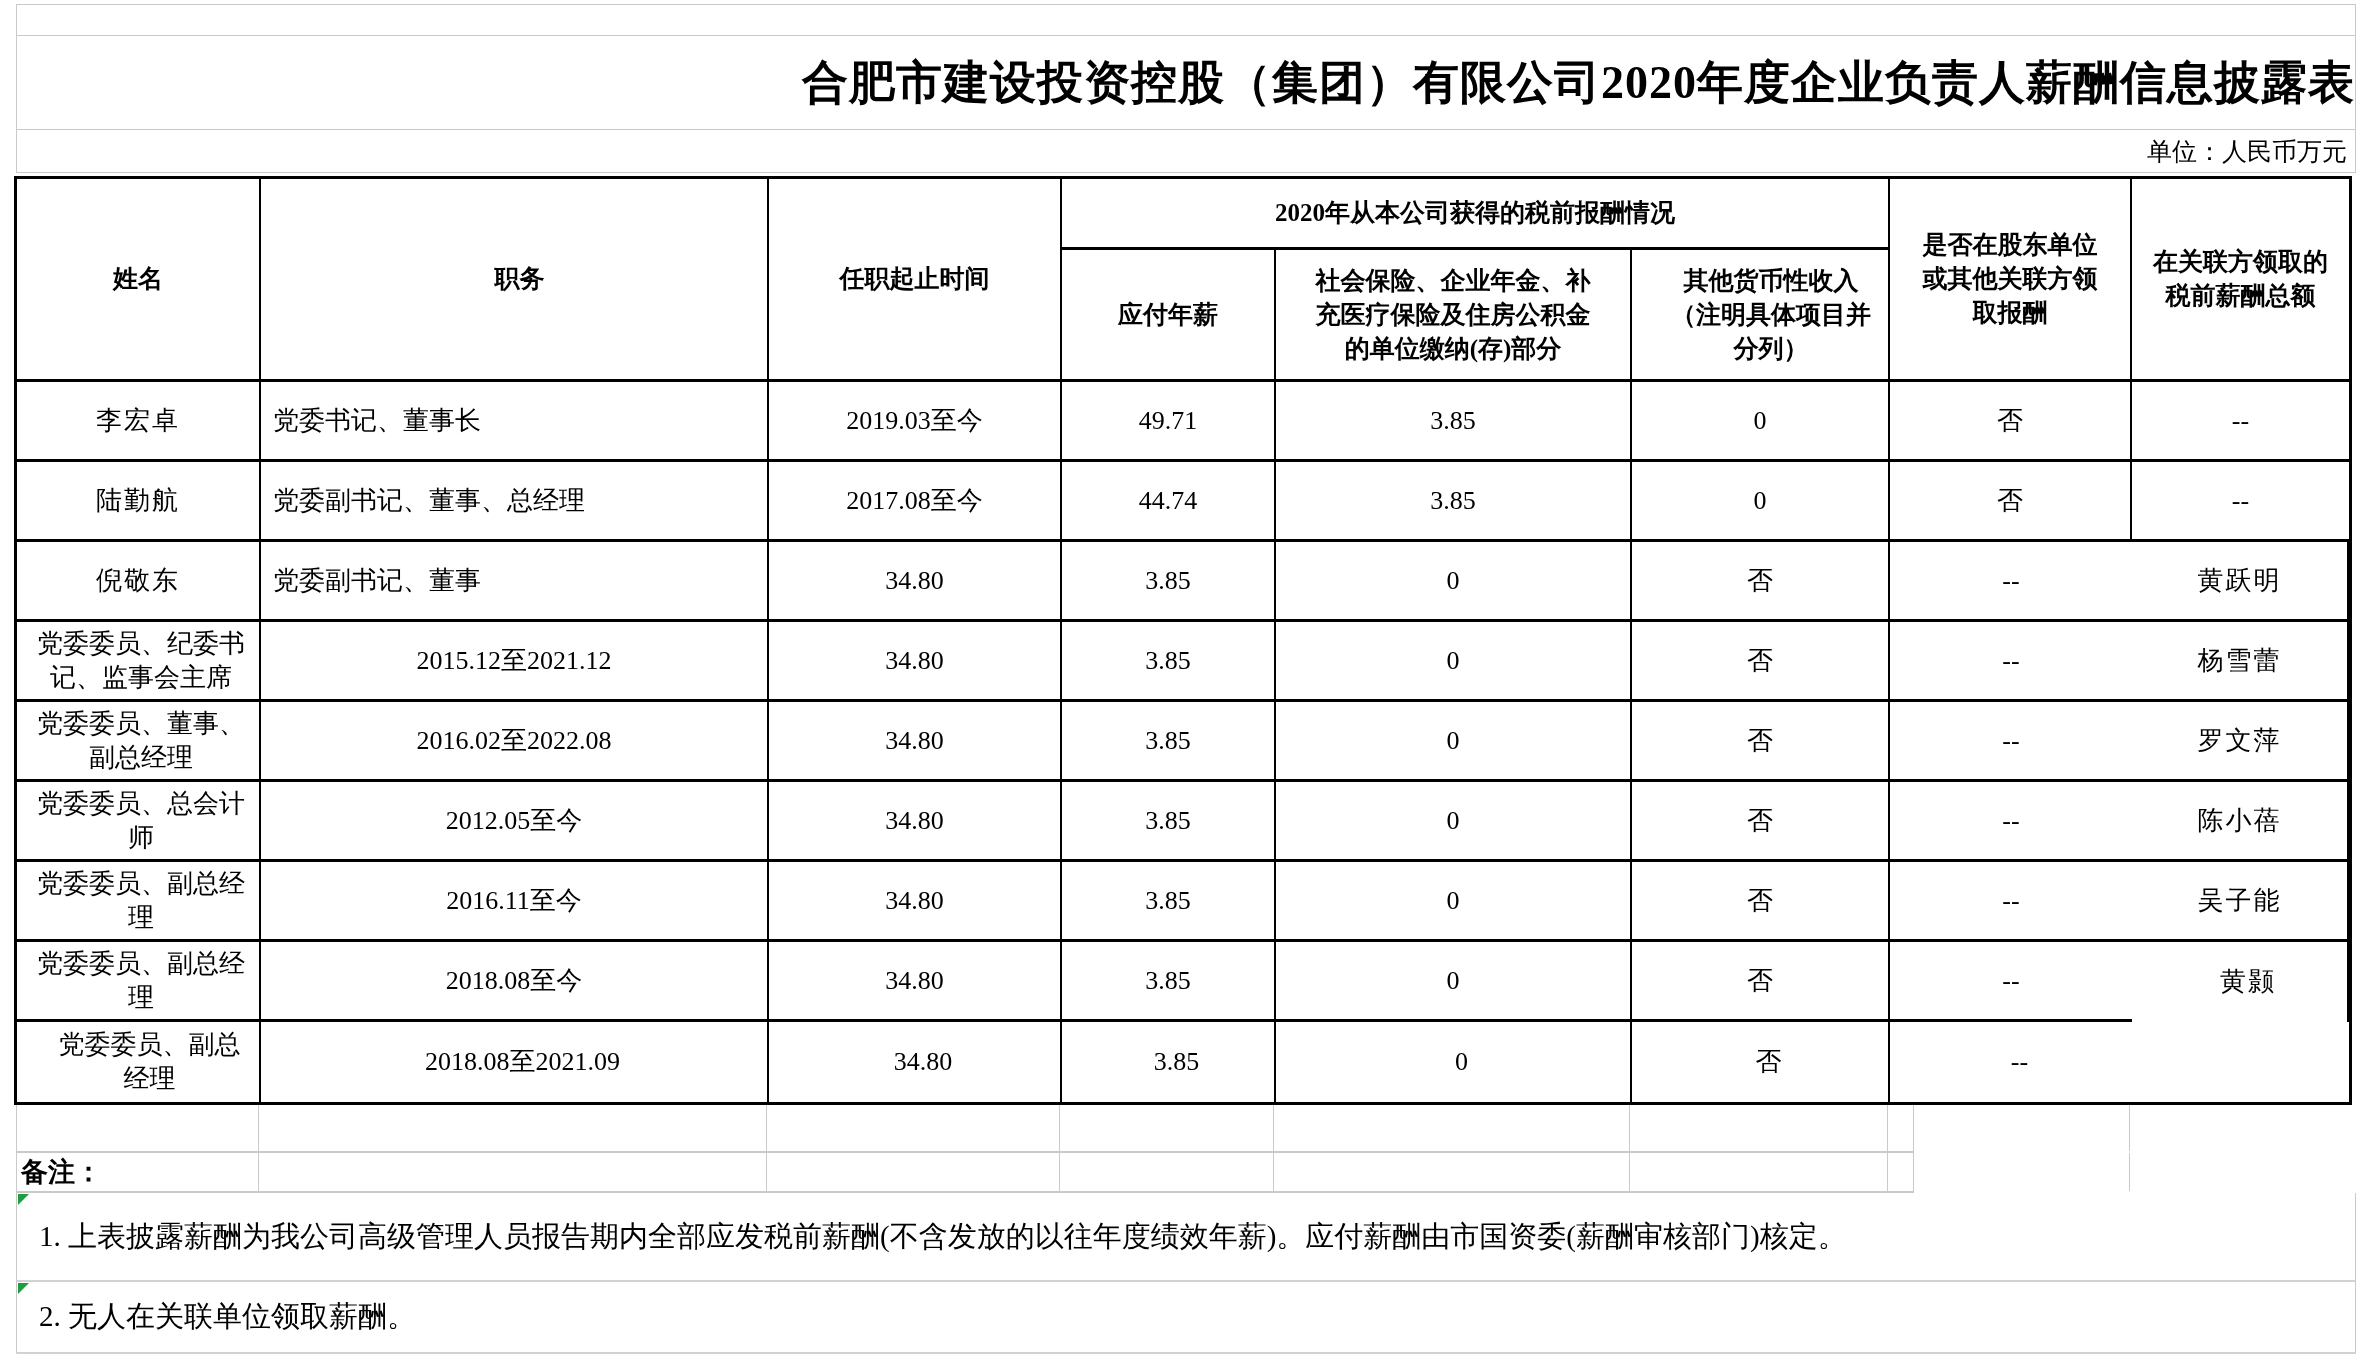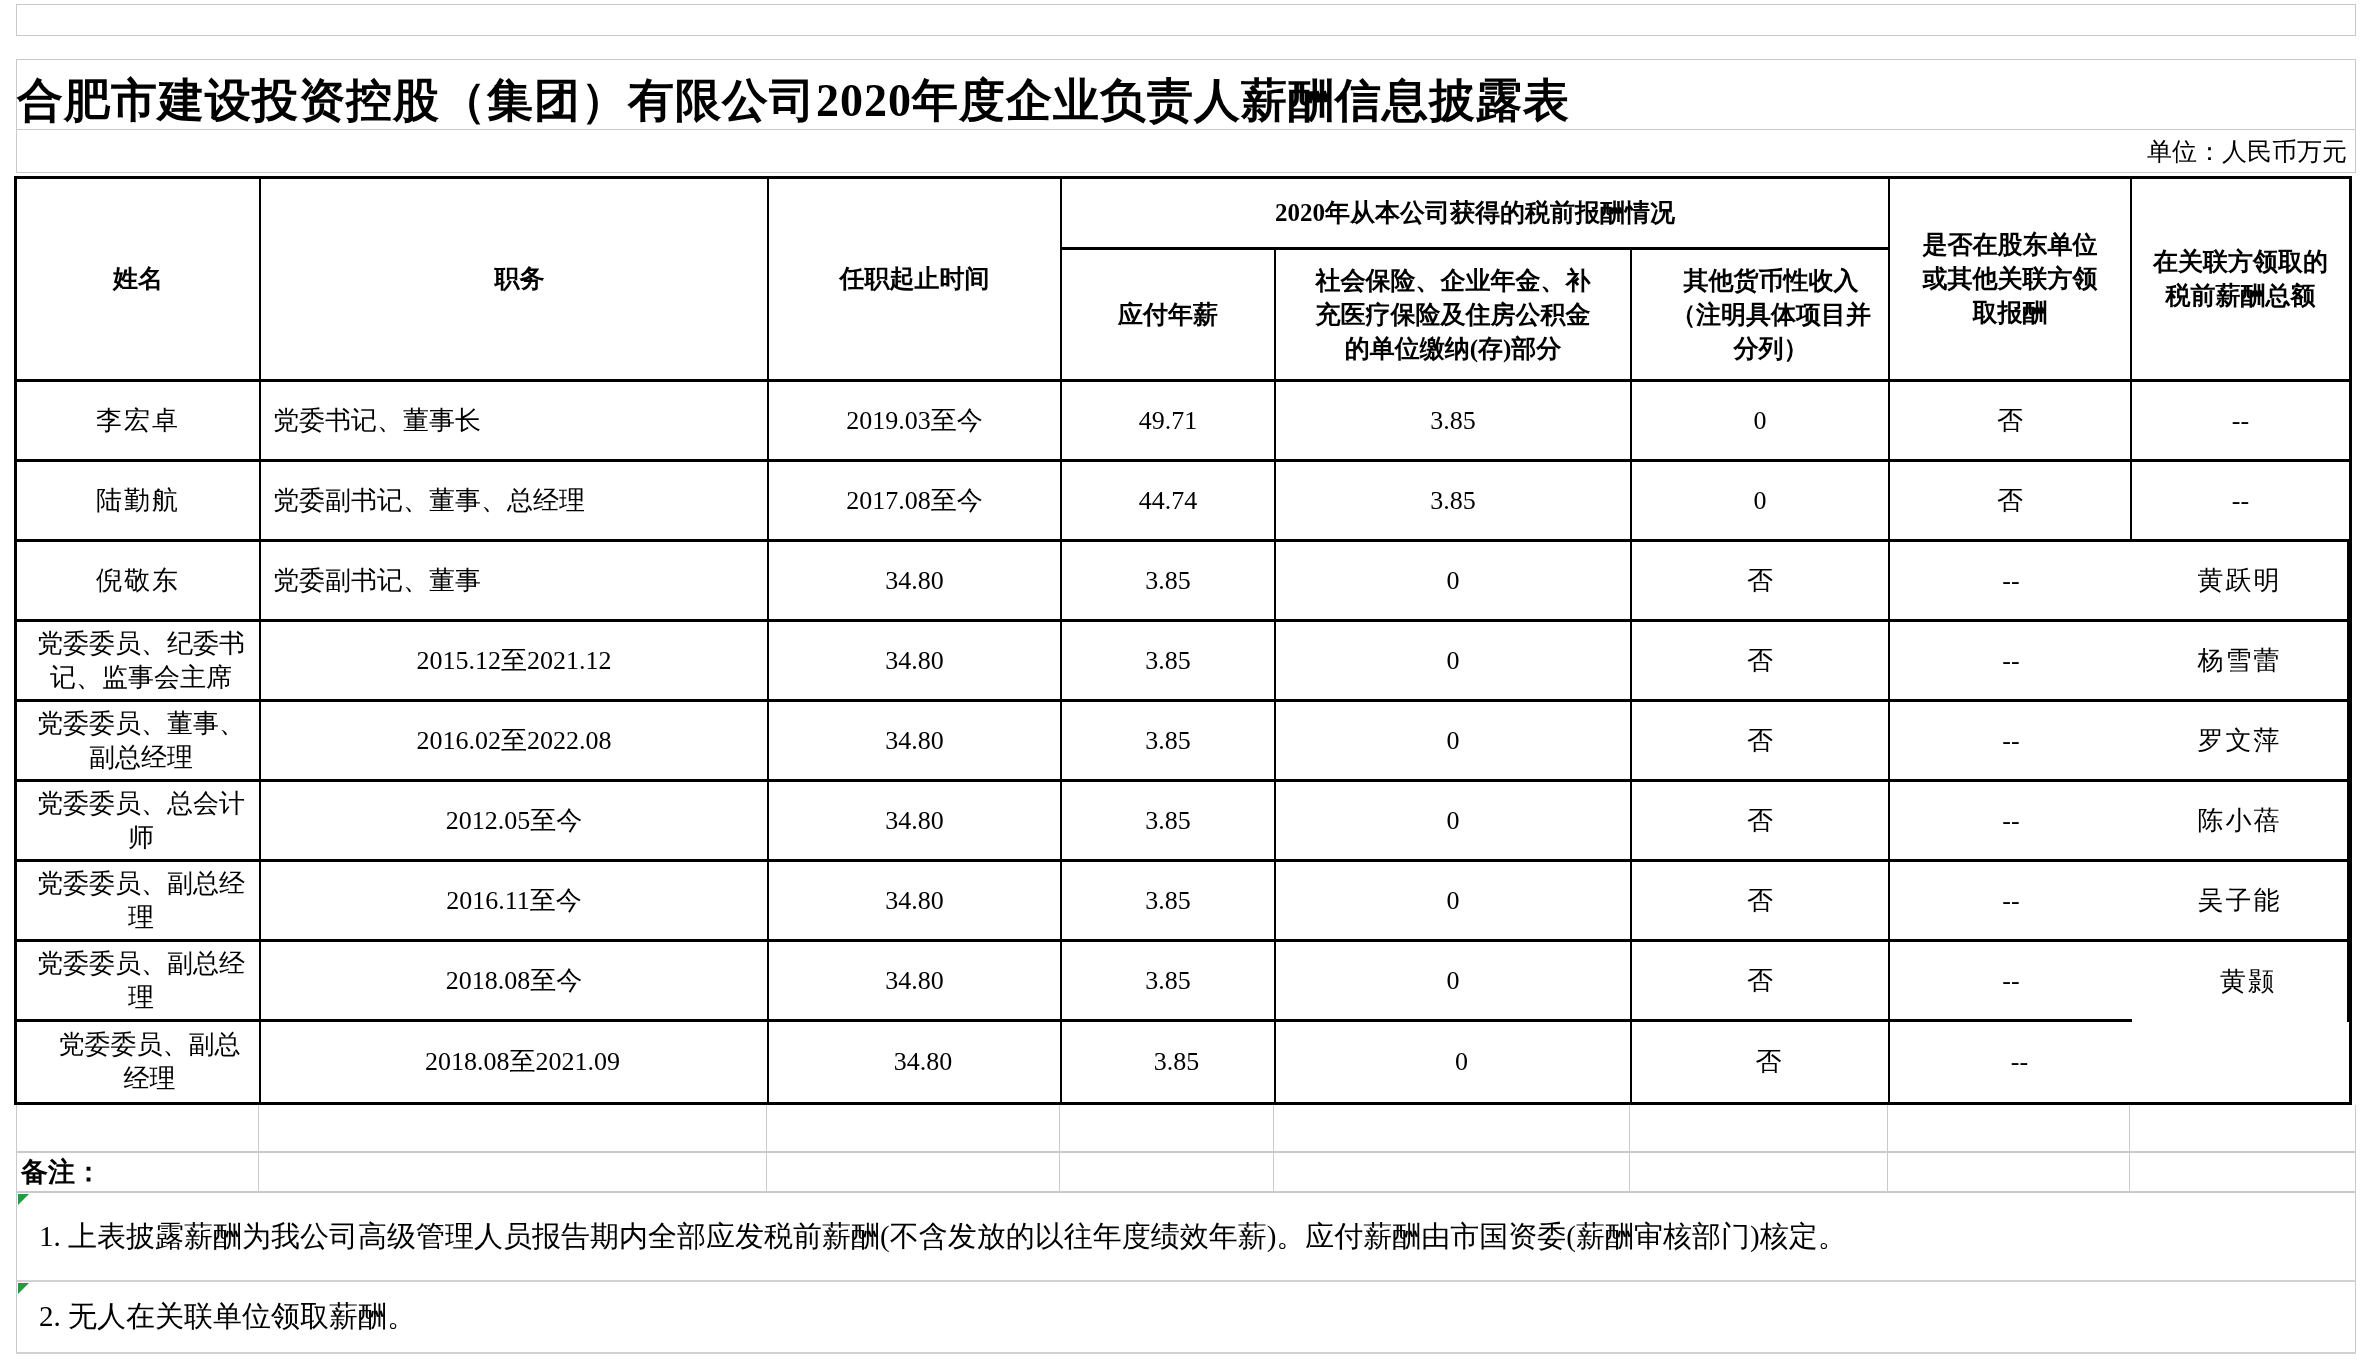--- a/index.html
+++ b/index.html
@@ -3,21 +3,21 @@
 <meta charset="utf-8">
 <style>
   * { margin:0; padding:0; box-sizing:border-box; }
   html,body { width:2364px; height:1362px; background:#fff; }
   body { position:relative; font-family:"Liberation Serif","DejaVu Serif",serif; color:#000; overflow:hidden; }
 
   
   .sheet-row { position:absolute; left:16px; width:2340px; background:#fff;
                border:1px solid #c9c9c9; }
   .row-empty-top { top:4px;   height:32px; }
-  .row-title     { top:35px;  height:84px; display:flex; align-items:center; justify-content:flex-start;margin-top:24px; }
+  .row-title     { top:35px;  height:95px; display:flex; align-items:center; justify-content:flex-end; }
   .row-unit      { top:129px; height:44px; display:flex; align-items:center; justify-content:flex-end; padding-right:8px;font-family:Liberation Serif, serif; }
   .title-text { font-size:46px; font-weight:bold; letter-spacing:1px; }
   .unit-text  { font-size:25px; }
 
   
   .salary-table { position:absolute; left:14px; top:176px; width:2338px;
                   border:3px solid #000; display:grid; background:#fff;
                   grid-template-columns:244px 508px 293px 214px 356px 258px 242px 217px;
                   grid-template-rows:71px 132px repeat(9, 80px); }
   .cell { border-right:2px solid #000; border-bottom:3px solid #000;
@@ -33,21 +33,21 @@
   .h-pos    { grid-column:2; grid-row:1/3;padding-left:17px; }
   .h-tenure { grid-column:3; grid-row:1/3; }
   .h-group  { grid-column:4/7; grid-row:1; }
   .h-salary { grid-column:4; grid-row:2; }
   .h-insur  { grid-column:5; grid-row:2; }
   .h-other  { grid-column:6; grid-row:2;padding-left:28px; }
   .h-share  { grid-column:7; grid-row:1/3; }
   .h-relate { grid-column:8; grid-row:1/3; }
 
   
-  .light-grid { position:absolute; left:16px; width:2340px; display:grid;
+  .light-grid { position:absolute; left:16px; width:1898px; display:grid;
                 grid-template-columns:242px 508px 293px 214px 356px 258px 242px 1fr;
                 border-left:1px solid #c9c9c9; border-right:1px solid #c9c9c9;
                 border-bottom:2px solid #c9c9c9; background:#fff; }
   .light-grid .gcell { border-right:1px solid #c9c9c9; }
   .light-grid .gcell:last-child { border-right:none; }
   .row-ghost  { top:1105px; height:48px; }
   .row-remark { top:1153px; height:40px; }
   .remark-label { display:flex; align-items:center; padding-left:4px;
                   font-weight:bold; font-size:27px; }
 

